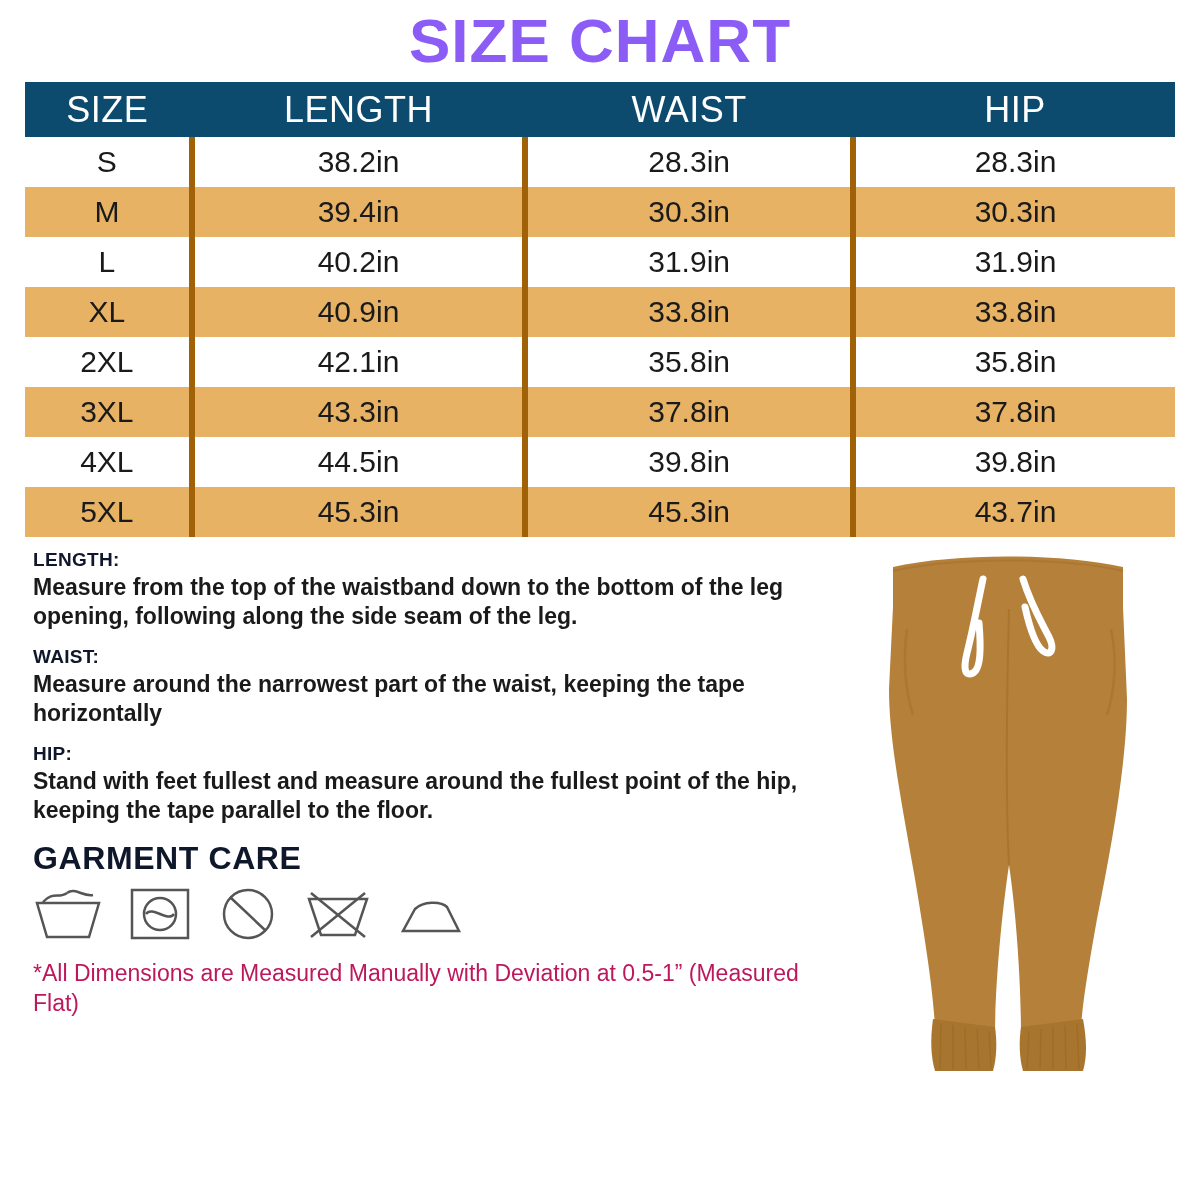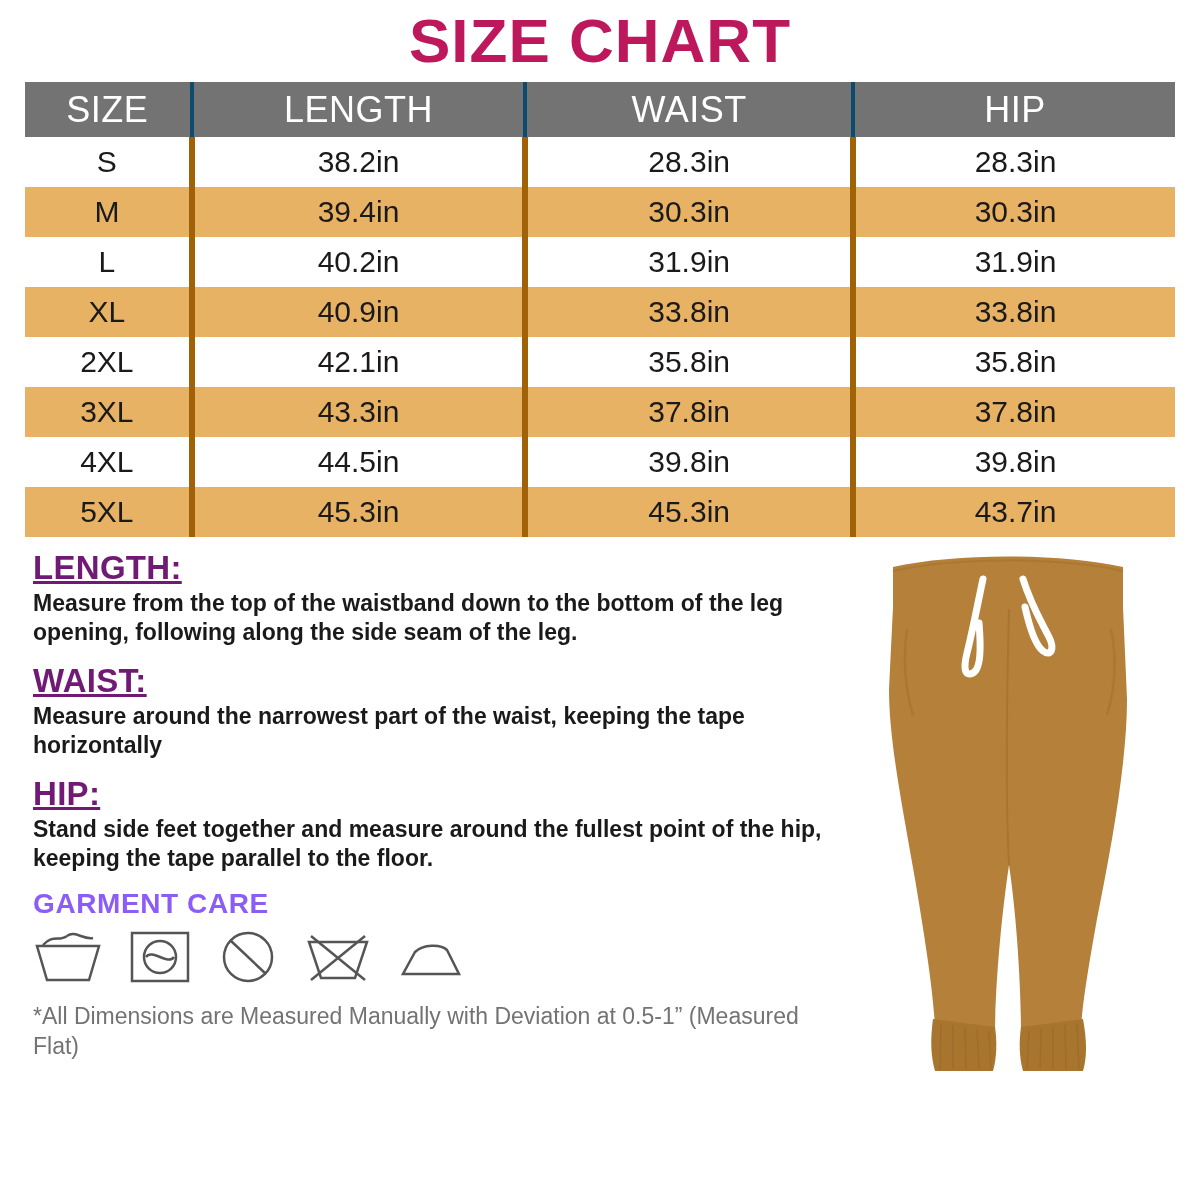--- a/index.html
+++ b/index.html
@@ -23,42 +23,42 @@
 
   
   .title {
     text-align: center;
     font-size: 62px;
     font-weight: bold;
     letter-spacing: 1px;
     line-height: 1;
     padding-top: 10px;
     padding-bottom: 10px;
-    color: #be185d;
+    color: #8b5cf6;
   }
 
   
   .chart-table {
     width: 1150px;
     margin: 0 auto;
     border-collapse: collapse;
     table-layout: fixed;
   }
   .chart-table th,
   .chart-table td {
     text-align: center;
     font-weight: normal;
     padding: 0;
     height: 50px;
     font-size: 30px;
     color: #1a1a1a;
     border: none;
   }
   .chart-table thead th {
-    background: #737373;
+    background: #0c4a6e;
     color: #ffffff;
     font-size: 36px;
     height: 55px;
     letter-spacing: 0.5px;
   }
   .chart-table col.c-size { width: 14.5%; }
   .chart-table col.c-len  { width: 29%; }
   .chart-table col.c-waist{ width: 28.5%; }
   .chart-table col.c-hip  { width: 28%; }
 
@@ -88,55 +88,54 @@
     width: 1150px;
     margin: 0 auto;
     margin-top: 12px;
   }
   .notes {
     width: 820px;
     padding-left: 8px;
     box-sizing: border-box;
   }
   .note-heading {
-    color: #701a75;
+    color: #0f172a;
     font-weight: bold;
-    font-size: 33px;
+    font-size: 19px;
     margin: 0 0 2px 0;
     letter-spacing: 0.3px;
-    text-decoration: underline;
   }
   .note-body {
     font-size: 23px;
     line-height: 1.28;
     margin: 0 0 14px 0;
     color: #1a1a1a;
     max-width: 790px;
     font-weight: bold;
   }
   .care-heading {
-    color: #8b5cf6;
+    color: #0f172a;
     font-weight: bold;
-    font-size: 28px;
+    font-size: 32px;
     margin: 6px 0 10px 0;
     letter-spacing: 0.6px;
   }
   .care-icons {
     display: flex;
     gap: 26px;
     align-items: center;
     margin-bottom: 18px;
   }
   .care-icons svg {
     display: block;
   }
   .footnote {
     font-size: 23px;
     line-height: 1.3;
-    color: #737373;
+    color: #be185d;
   }
 
   
   .product {
     flex: 1;
     position: relative;
     min-height: 520px;
   }
   .pants-wrap {
     position: absolute;
@@ -222,21 +221,21 @@
 
     <div class="notes">
 
       <div class="note-heading">LENGTH:</div>
       <p class="note-body">Measure from the top of the waistband down to the bottom of the leg opening, following along the side seam of the leg.</p>
 
       <div class="note-heading">WAIST:</div>
       <p class="note-body">Measure around the narrowest part of the waist, keeping the tape horizontally</p>
 
       <div class="note-heading">HIP:</div>
-      <p class="note-body">Stand side feet together and measure around the fullest point of the hip, keeping the tape parallel to the floor.</p>
+      <p class="note-body">Stand with feet fullest and measure around the fullest point of the hip, keeping the tape parallel to the floor.</p>
 
       <div class="care-heading">GARMENT CARE</div>
 
       <div class="care-icons">
 
         <span>
           <svg width="70" height="54" viewBox="0 0 70 54">
             <path d="M4 16 L66 16 L56 50 L14 50 Z" fill="none" stroke="#555" stroke-width="2.5"></path>
             <path d="M10 15 C20 4, 26 12, 34 6" fill="none" stroke="#555" stroke-width="2.5"></path>
             <path d="M34 6 C42 0, 50 10, 60 8" fill="none" stroke="#555" stroke-width="2.5"></path>

